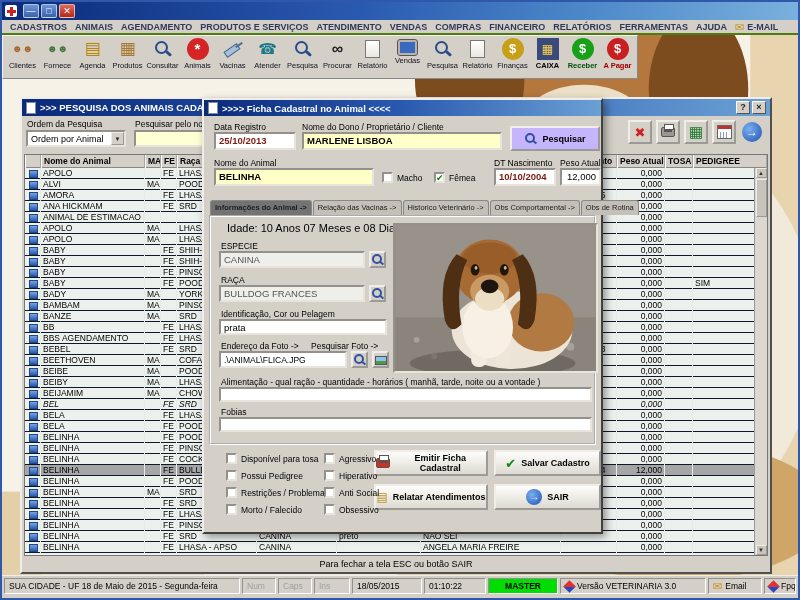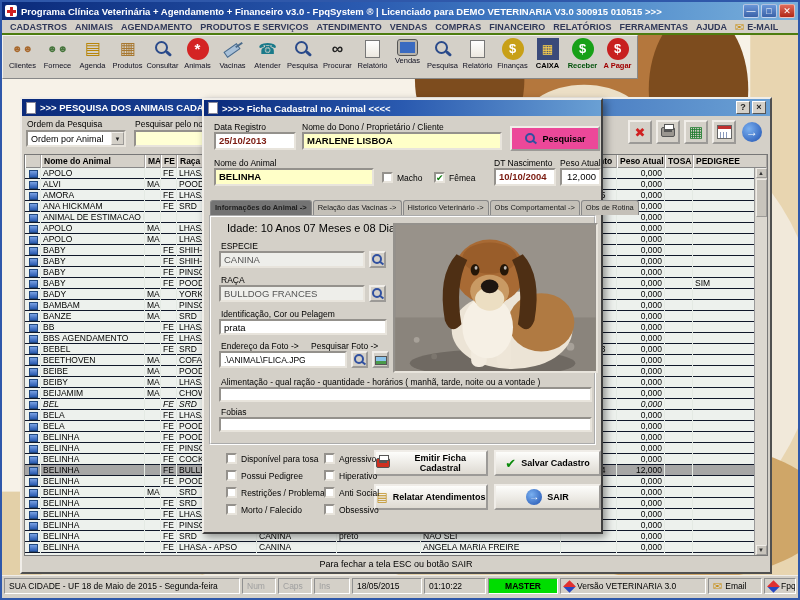--- a/index.html
+++ b/index.html
@@ -114,21 +114,20 @@
 .status-seg.user{background:#00dd00;font-weight:bold;justify-content: center}
 .logo-diamond{width:9px;height:9px;background:linear-gradient(135deg,#e03030 50%,#2848c0 50%);transform:rotate(45deg);display:inline-block;flex:0 0 auto}
 </style>
 </head>
 <body>
 
 <div class="app">
 
   <div class="titlebar">
     <span class="app-logo"></span>
-    <span class="title-text">Programa Clínica Veterinária + Agendamento + Financeiro v3.0 - FpqSystem ® | Licenciado para  DEMO VETERINARIA V3.0 300915 010515 &gt;&gt;&gt;</span>
     <button class="winbtn">—</button>
     <button class="winbtn">□</button>
     <button class="winbtn close">✕</button>
   </div>
 
   <div class="menubar" id="menubar">
       <span class="menu-item">CADASTROS</span>
       <span class="menu-item">ANIMAIS</span>
       <span class="menu-item">AGENDAMENTO</span>
       <span class="menu-item">PRODUTOS E SERVIÇOS</span>
@@ -792,21 +791,21 @@
         <span>&gt;&gt;&gt;&gt;  Ficha Cadastral no Animal  &lt;&lt;&lt;&lt;</span>
       </div>
       <div class="dlg-body" id="dlg-body">
 
         <span class="label" style="left:8px;top:6px">Data Registro</span>
         <div class="field bolddate" style="left:8px;top:16px;width:82px;height:18px">25/10/2013</div>
 
         <span class="label" style="left:96px;top:6px">Nome do Dono / Proprietário / Cliente</span>
         <div class="field yellow" style="left:96px;top:16px;width:200px;height:18px">MARLENE LISBOA</div>
 
-        <button class="dlg-btn" style="left:304px;top:10px;width:90px;height:25px;background:#ec4899">
+        <button class="dlg-btn" style="left:304px;top:10px;width:90px;height:25px;background:#c4b5fd">
           <span class="mini-mag"></span>
           <span>Pesquisar</span>
         </button>
 
         <span class="label" style="left:8px;top:42px">Nome do Animal</span>
         <div class="field yellow" style="left:8px;top:52px;width:160px;height:18px">BELINHA</div>
 
         <label class="cb" style="left:176px;top:56px">
           <span class="box" id="macho-box"></span>
           <span>Macho</span>

